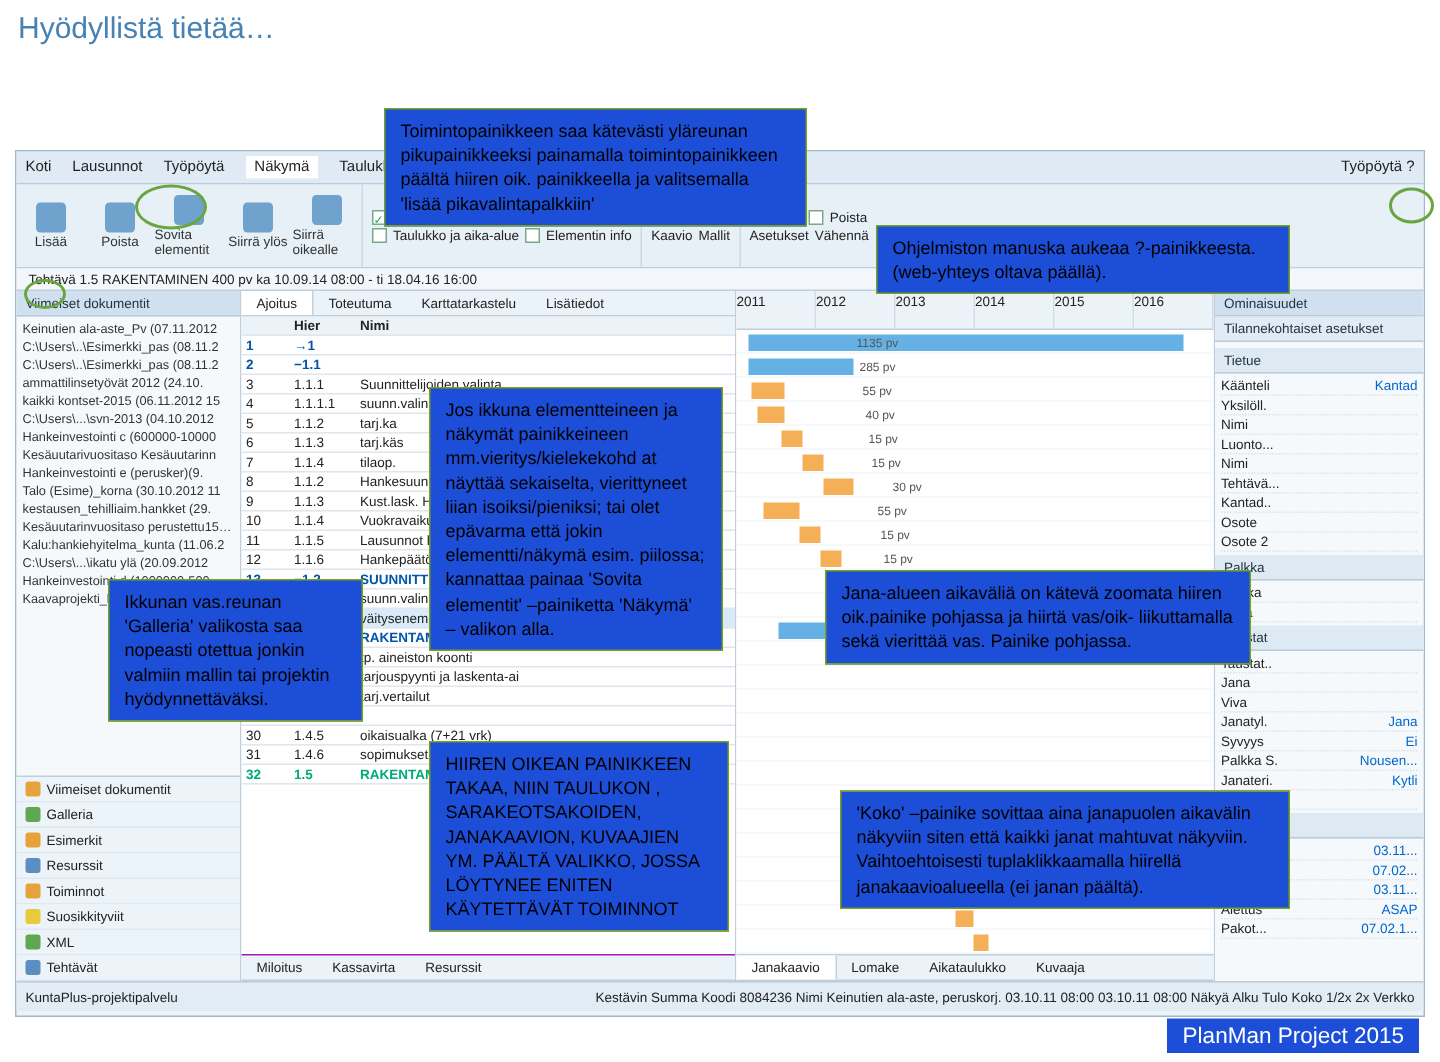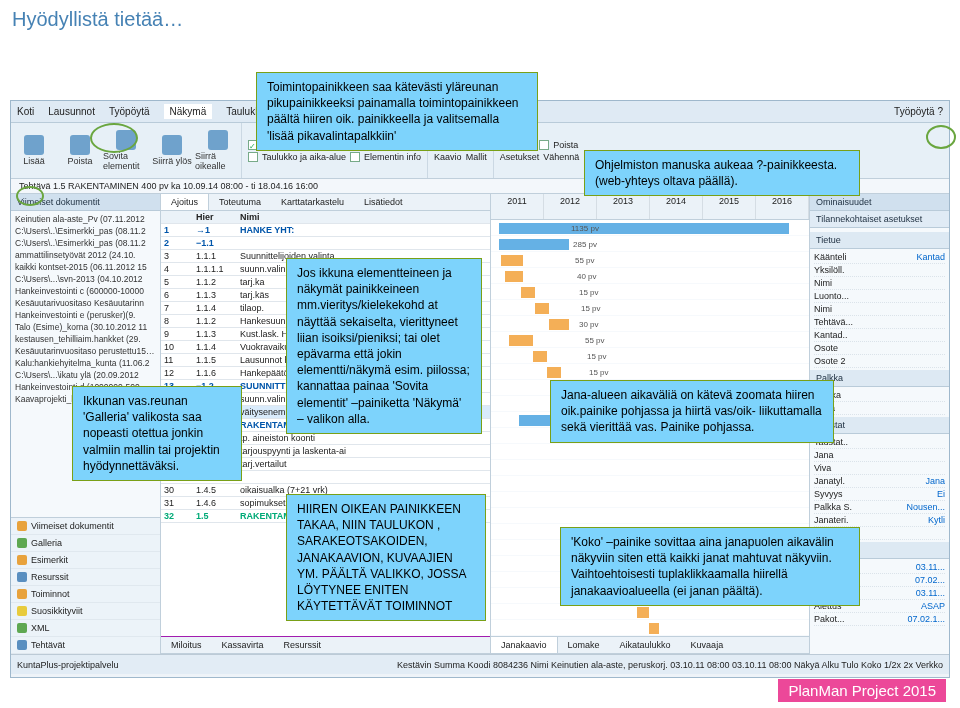--- a/index.html
+++ b/index.html
@@ -1,26 +1,26 @@
 <!DOCTYPE html>
 <html><head>
 <meta charset="utf-8">
 <style>
 * { margin:0; padding:0; box-sizing:border-box; font-family:Arial,sans-serif; }
 body { width:960px; height:708px; background:#fff; position:relative; overflow:hidden; }
 .title { position:absolute; top:8px; left:12px; font-size:20px; color:#4682b4; font-weight:400; }
-.callout { position:absolute; background:#7dd3fc; border:1px solid #79a017; padding:6px 10px; font-size:12px; line-height:1.35; color:#000; z-index:20; }
+.callout { position:absolute; background:#1d4ed8; border:1px solid #79a017; padding:6px 10px; font-size:12px; line-height:1.35; color:#000; z-index:20; }
 .callout.c1 { top:72px; left:256px; width:282px; }
 .callout.c2 { top:150px; left:584px; width:276px; }
 .callout.c3 { top:386px; left:72px; width:170px; }
 .callout.c4 { top:258px; left:286px; width:196px; }
 .callout.c5 { top:494px; left:286px; width:200px; }
 .callout.c6 { top:380px; left:550px; width:284px; }
 .callout.c7 { top:527px; left:560px; width:300px; }
-.footer-label { position:absolute; right:14px; bottom:6px; background:#ec4899; color:#fff; padding:3px 10px; font-size:15px; }
+.footer-label { position:absolute; right:14px; bottom:6px; background:#1d4ed8; color:#fff; padding:3px 10px; font-size:15px; }
 .app { position:absolute; top:100px; left:10px; width:940px; height:578px; background:#eef3f8; border:1px solid #9fb8cc; font-size:10px; color:#222; z-index:1; }
 .menubar { display:flex; background:#dfeaf4; border-bottom:1px solid #b9cbd9; height:22px; align-items:center; padding:0 6px; gap:14px; }
 .menubar span { color:#222; }
 .rbn { display:flex; background:#e7f0f7; border-bottom:1px solid #c0cfdb; height:56px; }
 .rbtn { display:flex; flex-direction:column; align-items:center; justify-content:center; width:46px; font-size:9px; gap:1px; color:#333; }
 .rbtn .ic { width:20px; height:20px; background:#6fa2cc; border-radius:3px; }
 .rgrp { display:flex; flex-direction:column; justify-content:center; padding:2px 6px; gap:2px; border-left:1px solid #cbd8e3; }
 .row { display:flex; gap:4px; align-items:center; font-size:9px; }
 .chk { width:10px; height:10px; border:1px solid #7a8; background:#fff; display:inline-block; }
 .chk.on::after { content:"✓"; font-size:8px; color:#2a5; }
@@ -39,21 +39,21 @@
 .tbl { flex:1; overflow:hidden; font-size:9px; }
 .th,.tr { display:flex; border-bottom:1px solid #e0e6ec; }
 .th { background:#ebf2f8; font-weight:bold; }
 .th>div,.tr>div { padding:1px 3px; overflow:hidden; white-space:nowrap; }
 .c-num{width:32px;} .c-id{width:44px;} .c-nm{flex:1;}
 .tr.blue { color:#05a; font-weight:bold; }
 .tr.green { color:#0a7; font-weight:bold; }
 .tr.lblue { background:#d9ebfb; }
 .gnt { flex:1; background:#fff; position:relative; display:flex; flex-direction:column; }
 .ghead { height:26px; background:#ebf2f8; border-bottom:1px solid #c0cfdb; display:flex; font-size:9px; }
-.ghead div { flex:1; border-right:1px solid #d5dde4; text-align:center; padding-top:2px; }
+.ghead div { flex:1; border-right:1px solid #d5dde4; text-align:left; padding-top:2px; }
 .gbody { flex:1; background:repeating-linear-gradient(#fff 0 15px,#f6f9fc 15px 16px); position:relative; }
 .bar { position:absolute; height:11px; background:#4aa3e0; opacity:.85; }
 .bar.o { background:#f2a13a; }
 .rcol { width:140px; background:#f5f9fc; border-left:1px solid #c0cfdb; }
 .prop { padding:2px 4px; font-size:9px; }
 .prow { display:flex; justify-content:space-between; padding:1px 0; border-bottom:1px dotted #dbe3ea; }
 .sbar { height:20px; background:#e2ecf5; border-top:1px solid #bccad6; display:flex; align-items:center; font-size:9px; padding:0 6px; gap:12px; }
 .sbar .sp { flex:1; }
 .cir { position:absolute; border:2px solid #6aa63f; border-radius:50%; z-index:25; }
 .cir1 { top:123px; left:90px; width:48px; height:30px; }
@@ -191,21 +191,20 @@
       <div class="tbl">
         <div class="th">
           <div class="c-num"></div>
           <div class="c-id">Hier</div>
           <div class="c-nm">Nimi</div>
         </div>
         <div id="tblbody">
             <div class="tr blue">
               <div class="c-num">1</div>
               <div class="c-id">→1</div>
-              <div class="c-nm">HANKE YHT:</div>
             </div>
             <div class="tr blue">
               <div class="c-num">2</div>
               <div class="c-id">−1.1</div>
             </div>
             <div class="tr ">
               <div class="c-num">3</div>
               <div class="c-id">1.1.1</div>
               <div class="c-nm">Suunnittelijoiden valinta</div>
             </div>
@@ -345,21 +344,21 @@
         <div class="bar o" style="top:355px;left:116px;width:12px"></div>
         <div class="bar o" style="top:371px;left:128px;width:18px"></div>
         <div class="bar o" style="top:387px;left:146px;width:12px"></div>
         <div class="bar o" style="top:403px;left:158px;width:10px"></div>
       <div style="position:absolute;left:80px;top:4px;font-size:8px;color:#555">1135 pv</div>
           <div style="position:absolute;left:82px;top:20px;font-size:8px;color:#555">285 pv</div>
           <div style="position:absolute;left:84px;top:36px;font-size:8px;color:#555">55 pv</div>
           <div style="position:absolute;left:86px;top:52px;font-size:8px;color:#555">40 pv</div>
           <div style="position:absolute;left:88px;top:68px;font-size:8px;color:#555">15 pv</div>
           <div style="position:absolute;left:90px;top:84px;font-size:8px;color:#555">15 pv</div>
-          <div style="position:absolute;left:88px;top:100px;font-size:8px;color:#555">30 pv</div>
+          <div style="position:absolute;left:104px;top:100px;font-size:8px;color:#555">30 pv</div>
           <div style="position:absolute;left:94px;top:116px;font-size:8px;color:#555">55 pv</div>
           <div style="position:absolute;left:96px;top:132px;font-size:8px;color:#555">15 pv</div>
           <div style="position:absolute;left:98px;top:148px;font-size:8px;color:#555">15 pv</div>
           <div style="position:absolute;left:100px;top:164px;font-size:8px;color:#555">10 pv</div>
           <div style="position:absolute;left:102px;top:180px;font-size:8px;color:#555">15 pv</div>
         </div>
       <div class="tabbar" style="border-top:1px solid #c0cfdb">
         <span class="act">Janakaavio</span>
         <span>Lomake</span>
         <span>Aikataulukko</span>

